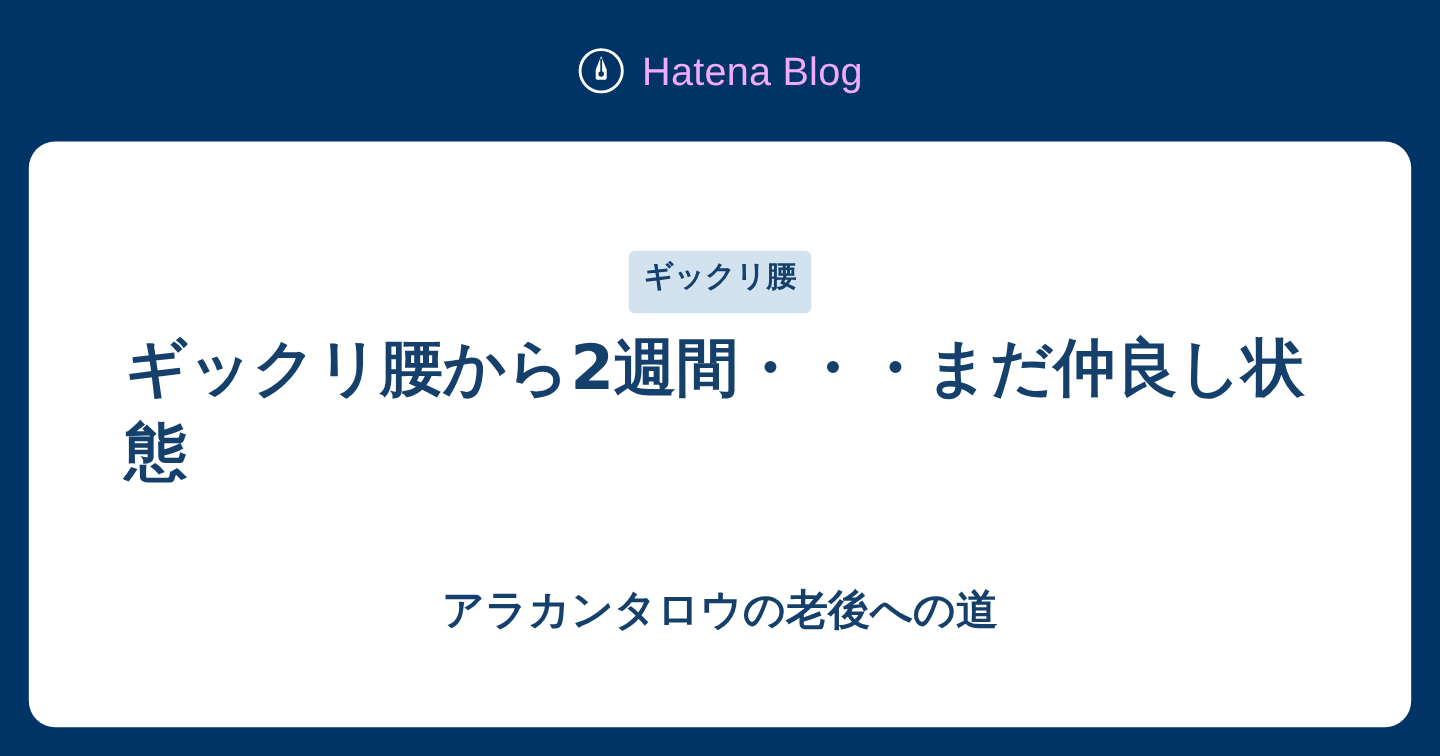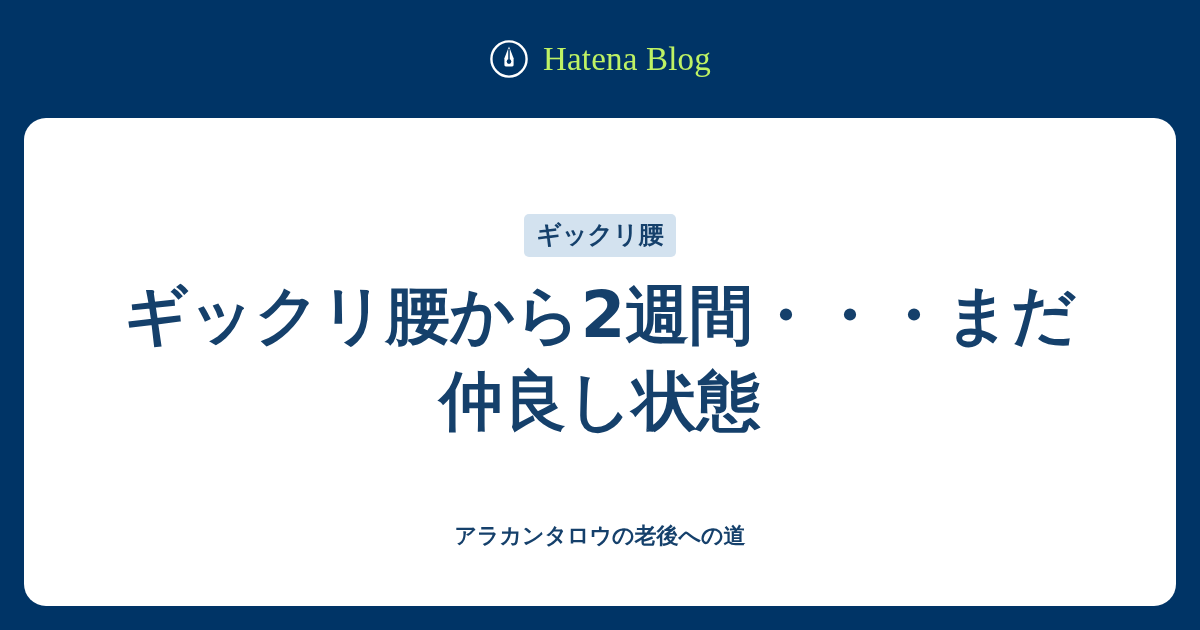--- a/index.html
+++ b/index.html
@@ -34,27 +34,26 @@
     justify-content: center;
     gap: 14px;
   }
   .brand-logo {
     width: 40px;
     height: 40px;
     display: block;
     flex: 0 0 auto;
   }
   .brand-name {
-    color: #bef264;
+    color: #f0abfc;
     font-size: 33px;
     font-weight: 400;
     letter-spacing: 0.2px;
     line-height: 1;
     white-space: nowrap;
-    font-family: Liberation Serif, serif;
   }
 
   
   .card {
     position: absolute;
     left: 24px;
     top: 118px;
     width: 1152px;
     height: 488px;
     background: #ffffff;
@@ -76,47 +75,47 @@
     gap: 27px;
     margin-top: 97px;
     height: 40px;
   }
   .tag {
     background: #d3e2ef;
     color: #15406b;
     font-size: 25px;
     font-weight: 700;
     line-height: 1;
-    padding: 8px 12px 10px 12px;
+    padding: 8px 12px 19px 12px;
     border-radius: 5px;
     white-space: nowrap;
     font-family: "DejaVu Sans", "Liberation Sans", sans-serif;
   }
 
   
   .entry-title {
     margin: 0;
     padding: 0 80px;
     margin-top: 17px;
     color: #15406b;
-    font-size: 64px;
+    font-size: 52px;
     font-weight: 700;
     line-height: 1.35;
-    text-align: center;
+    text-align: left;
     letter-spacing: 0px;
     max-width: 1000px;
     font-family: "DejaVu Sans", "Liberation Sans", sans-serif;
   }
 
   
   .blog-title {
     margin: 4px;
     margin-top: 80px;
     color: #15406b;
-    font-size: 22px;
+    font-size: 35px;
     font-weight: 700;
     line-height: 1;
     text-align: right;
     font-family: "DejaVu Sans", "Liberation Sans", sans-serif;
   }
 </style>
 </head>
 <body>
 
 <div class="og-root">

